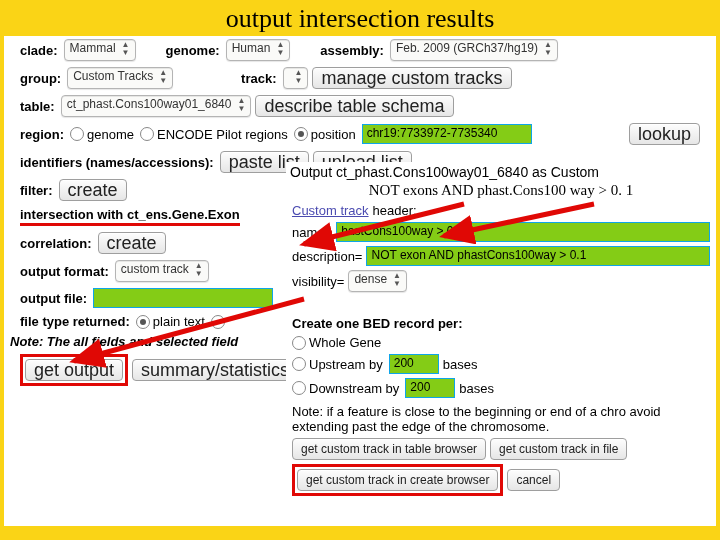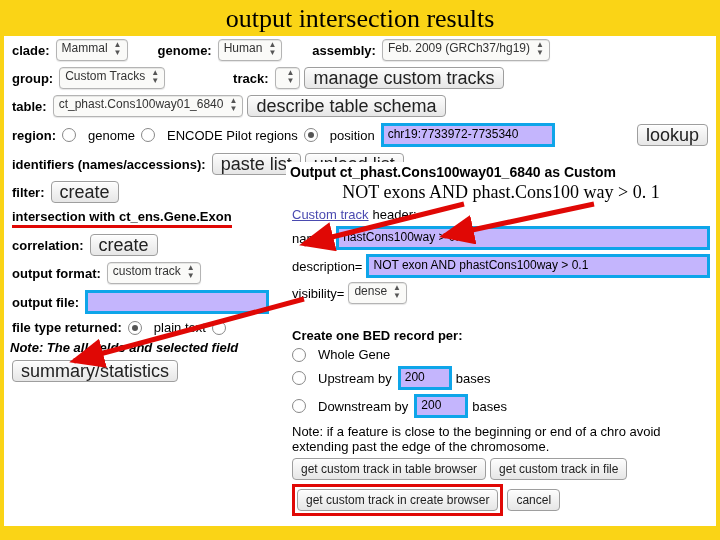--- a/index.html
+++ b/index.html
@@ -1,34 +1,34 @@
 <!DOCTYPE html>
 <html><head>
 <meta charset="utf-8">
 <style>
 html,body{margin:0;padding:0}
 body{width:720px;height:540px;background:#fad416;font-family:"Helvetica Neue",Arial,sans-serif;font-size:13px;color:#000;overflow:hidden;position:relative}
 .title{font-family:"Times New Roman",serif;font-size:26px;text-align:center;padding:4px 0 2px 0;font-weight:400}
 .panel{background:#fff;margin:0 4px;position:relative;height:490px}
-.row{padding:3px 8px;display:flex;align-items:center;flex-wrap:wrap;gap:4px}
+.row{padding:3px 16px;display:flex;align-items:center;flex-wrap:wrap;gap:4px}
 .lbl{font-weight:700;margin-right:2px}
 .sel{display:inline-flex;align-items:flex-start;background:#fafaf8;border:1px solid #b4b4b4;border-radius:4px;padding:1px 5px;height:18px;font-size:12px;color:#333;box-shadow:0 1px 0 rgba(0,0,0,.08) inset,0 1px 1px rgba(0,0,0,.1)}
 .sel .arrows{margin-left:6px;font-size:8px;line-height:8px;color:#555;display:flex;flex-direction:column}
 .btn{display:inline-flex;align-items:center;background:linear-gradient(#fdfdfd,#e6e6e6);border:1px solid #9e9e9e;border-radius:4px;padding:1px 8px;height:18px;font-size:18px;color:#222;box-shadow:0 1px 0 #fff inset}
-.txt{display:inline-block;background:#c4b5fd;border:3px solid #0ea5e9;height:16px;padding:1px 4px;font-size:12px;min-width:120px}
-.radio{display:inline-flex;align-items:center;gap:12px;margin-right:2px}
+.txt{display:inline-block;background:#84cc16;border:1px solid #0ea5e9;height:16px;padding:1px 4px;font-size:12px;min-width:120px}
+.radio{display:inline-flex;align-items:center;gap:3px;margin-right:2px}
 .rdot{width:12px;height:12px;border:1px solid #888;border-radius:50%;background:#fff;display:inline-flex;align-items:center;justify-content:center}
 .rdot.on::after{content:"";width:6px;height:6px;border-radius:50%;background:#555}
 .note{font-style:italic;font-weight:700}
 .redbox{border:3px solid #e00805;padding:2px;display:inline-block}
 .underline{border-bottom:3px solid #e00805;padding-bottom:1px}
 
 .right{position:absolute;right:0;top:126px;width:430px;background:#fff}
-.right .hdr{font-weight:700;font-size:14px;padding:2px 4px}
-.right .ann{font-family:'Times New Roman',serif;font-size:18px;padding:0 4px 2px 4px;text-align:center}
+.right .hdr{font-weight:400;font-size:14px;padding:2px 4px}
+.right .ann{font-family:'Times New Roman',serif;font-size:15px;padding:0 4px 2px 4px;text-align:center}
 .right .line{display:flex;align-items:center;gap:4px;padding:2px 6px;font-size:13px}
 .right .ct{color:#4a4ab0;text-decoration:underline}
 .txtwide{flex:1;min-width:0}
 .rowtight{padding:2px 6px}
 .small{font-size:12px}
 
 svg.arrow{position:absolute;pointer-events:none}
 </style>
 </head>
 <body>
@@ -162,20 +162,23 @@
     <span class="radio">
         <span class="rdot"></span>
       </span>
   </div>
 
   <div class="row rowtight">
     <span class="note">Note: The all fields and selected field</span>
   </div>
 
   <div class="row">
+    <span class="redbox">
+      <span class="btn">get output</span>
+    </span>
     <span class="btn">summary/statistics</span>
   </div>
 
   <div class="right">
     <div class="hdr">Output ct_phast.Cons100way01_6840 as Custom</div>
     <div class="ann">NOT exons AND phast.Cons100 way &gt; 0. 1</div>
     <div class="line">
         <span class="ct">Custom track</span>
         <span> header:</span>
       </div>

